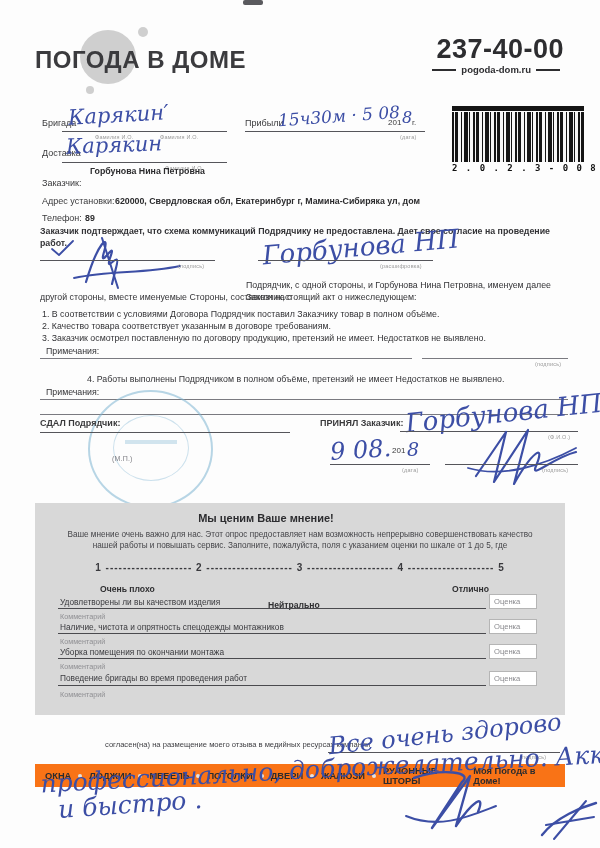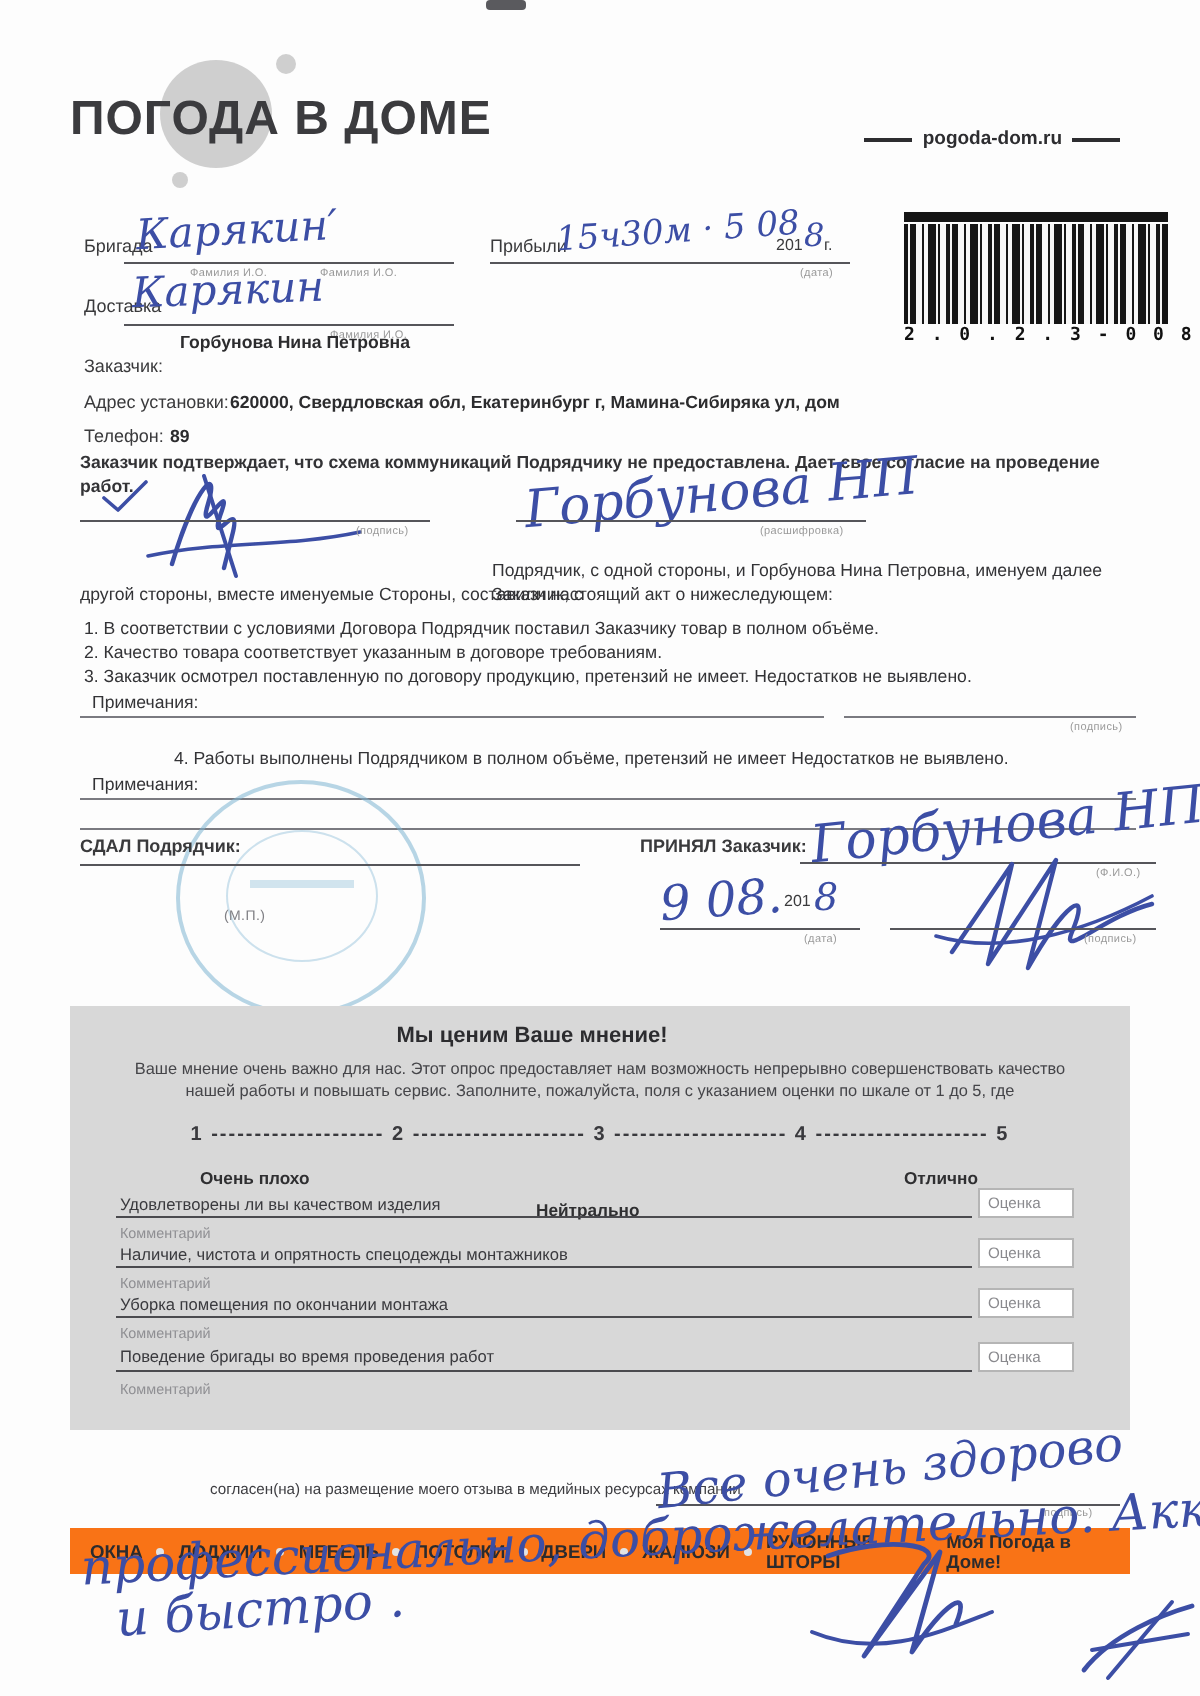--- a/index.html
+++ b/index.html
@@ -60,20 +60,21 @@
 
 <div class="page">
 
   <div class="abs" style="left:243px;top:0;width:20px;height:5px;background:#5a5a5e;border-radius:2px;"></div>
 
   <div class="abs logo-circle" style="left:80px;top:30px;width:56px;height:54px;"></div>
   <div class="abs logo-dot" style="left:138px;top:27px;width:10px;height:10px;"></div>
   <div class="abs logo-dot" style="left:86px;top:86px;width:8px;height:8px;"></div>
   <div class="abs logo-text" style="left:35px;top:46px;">ПОГОДА В ДОМЕ</div>
 
+  <div class="abs phone" style="right:36px;top:34px;">237-40-00</div>
   <div class="abs site-row" style="right:40px;top:64px;text-align:center;">
     <span class="site-dash"></span>
     <span>pogoda-dom.ru</span>
     <span class="site-dash"></span>
   </div>
 
 
   <div class="abs lbl" style="left:42px;top:118px;">Бригада</div>
   <div class="abs hand" style="left:68px;top:103px;font-size:21px;transform:rotate(-3deg);">Карякин′</div>
   <div class="abs line" style="left:62px;top:131px;width:165px;"></div>

